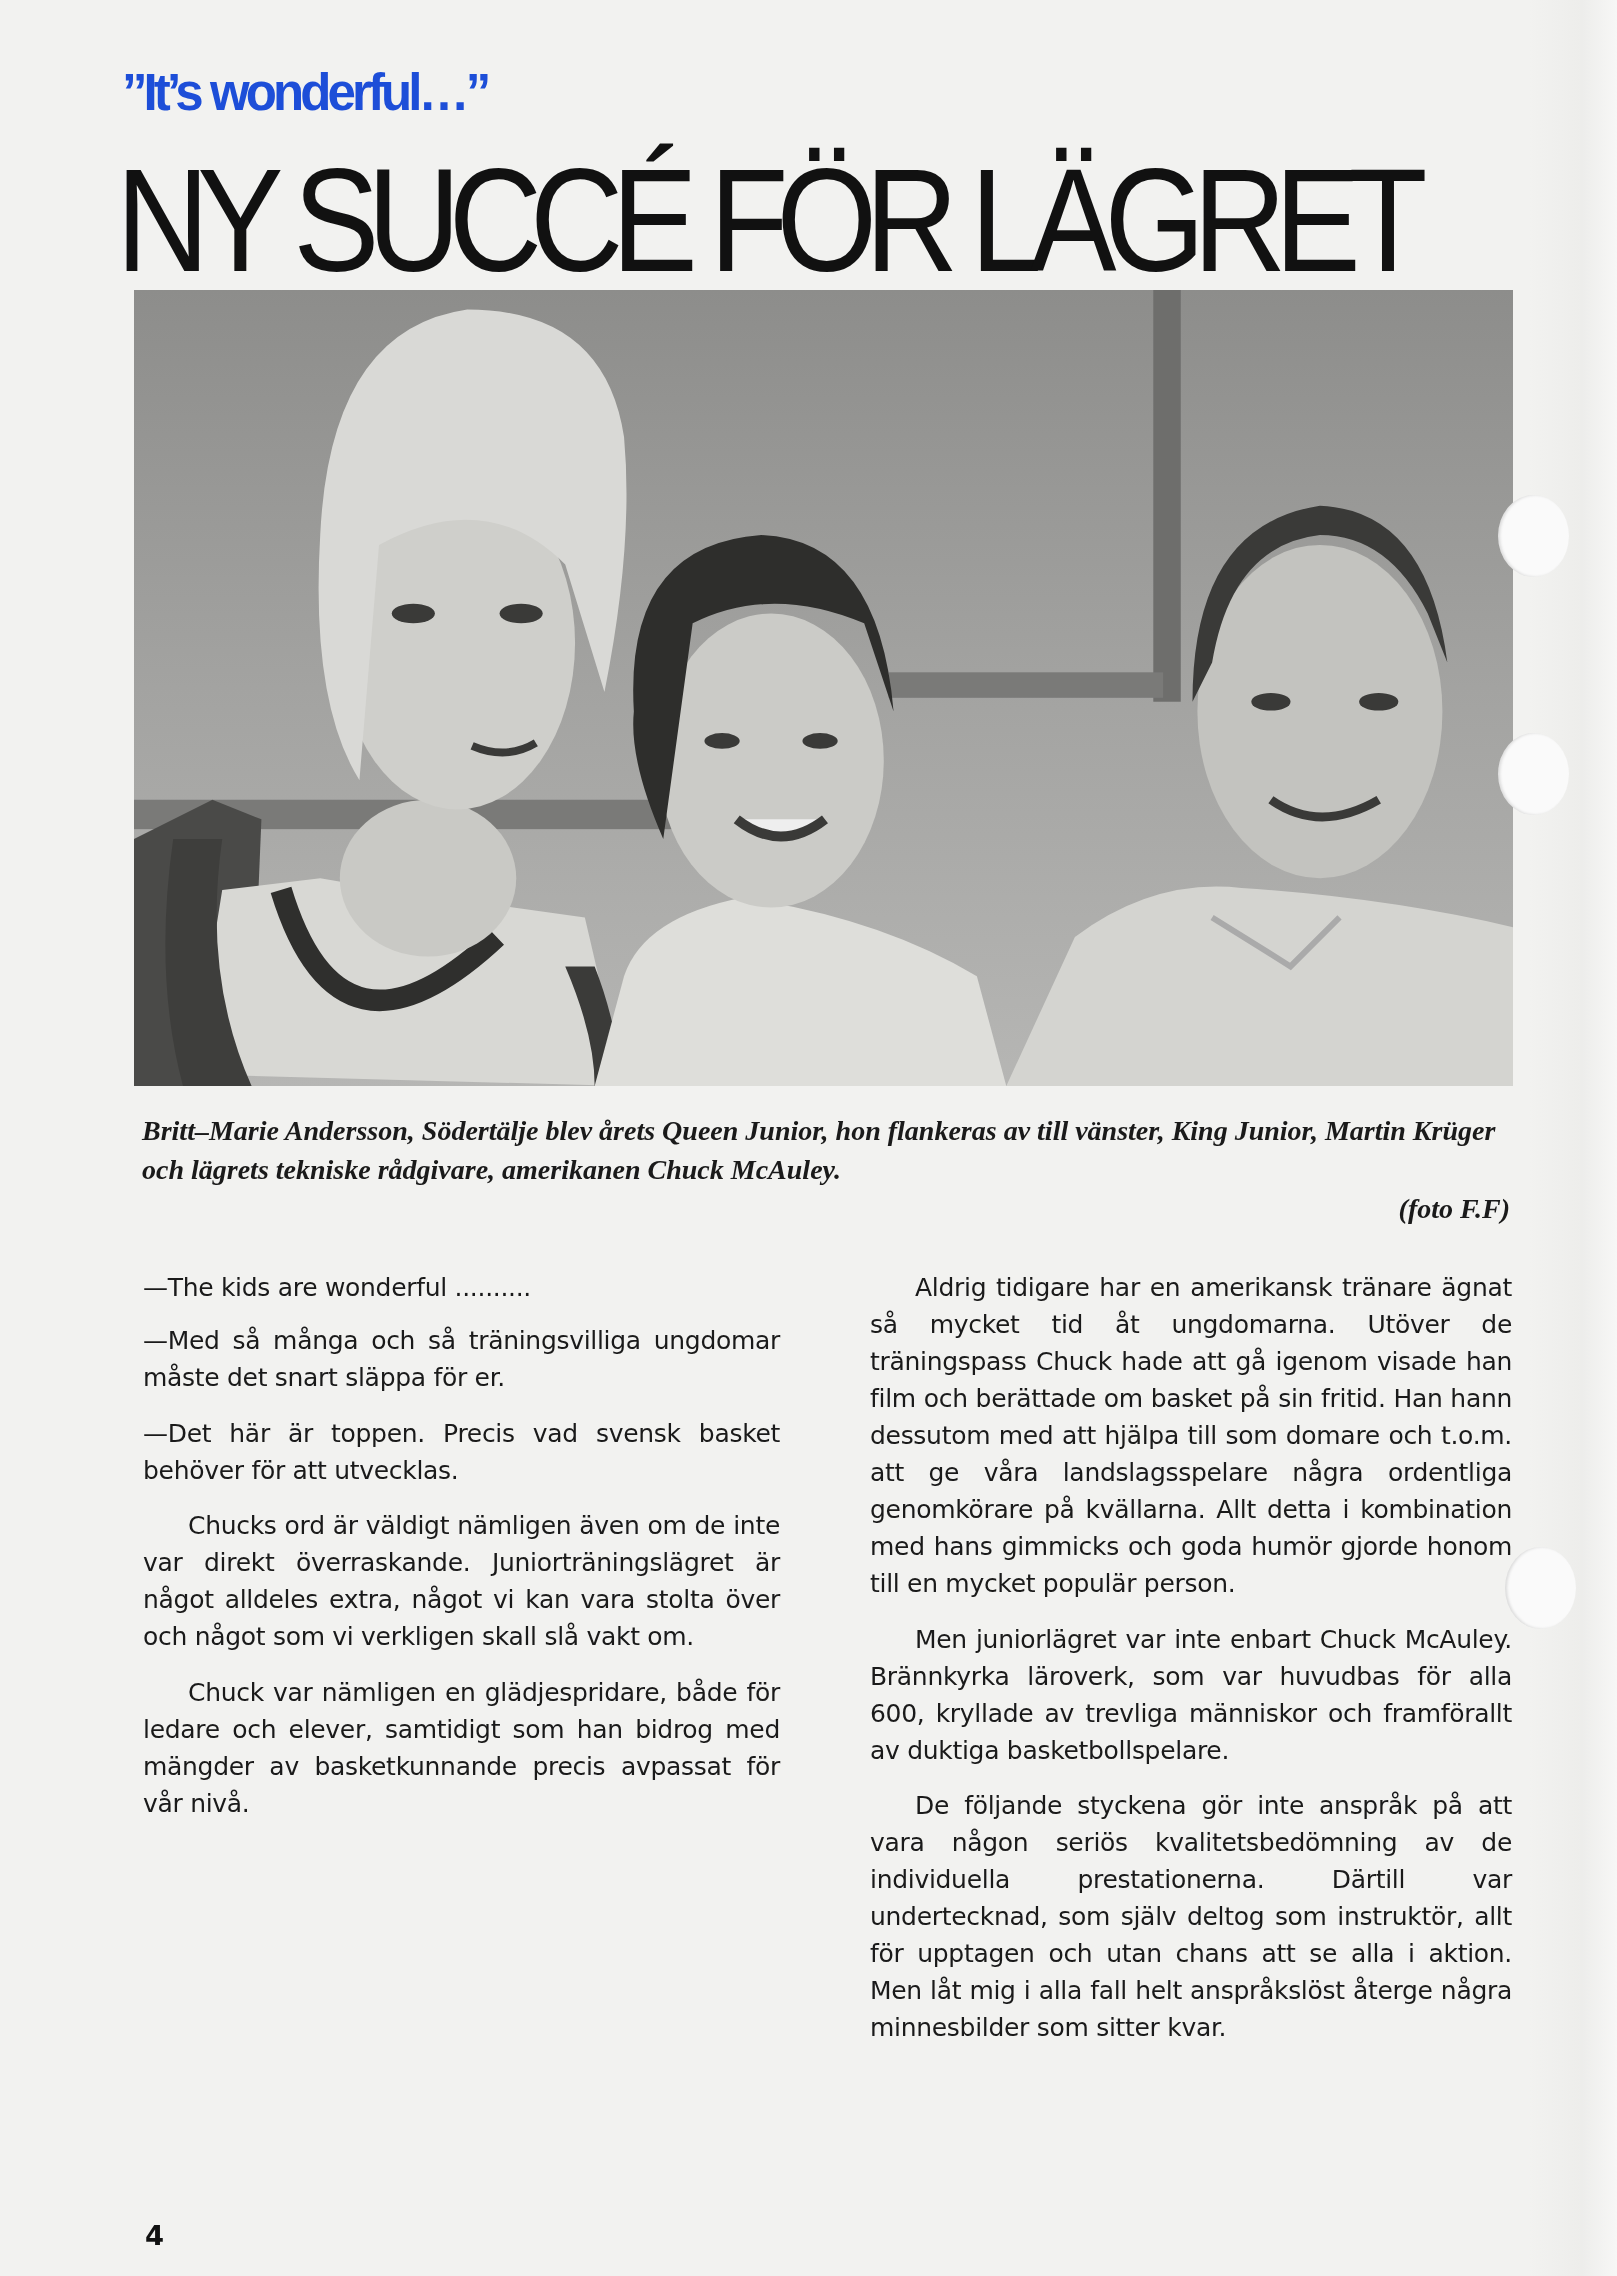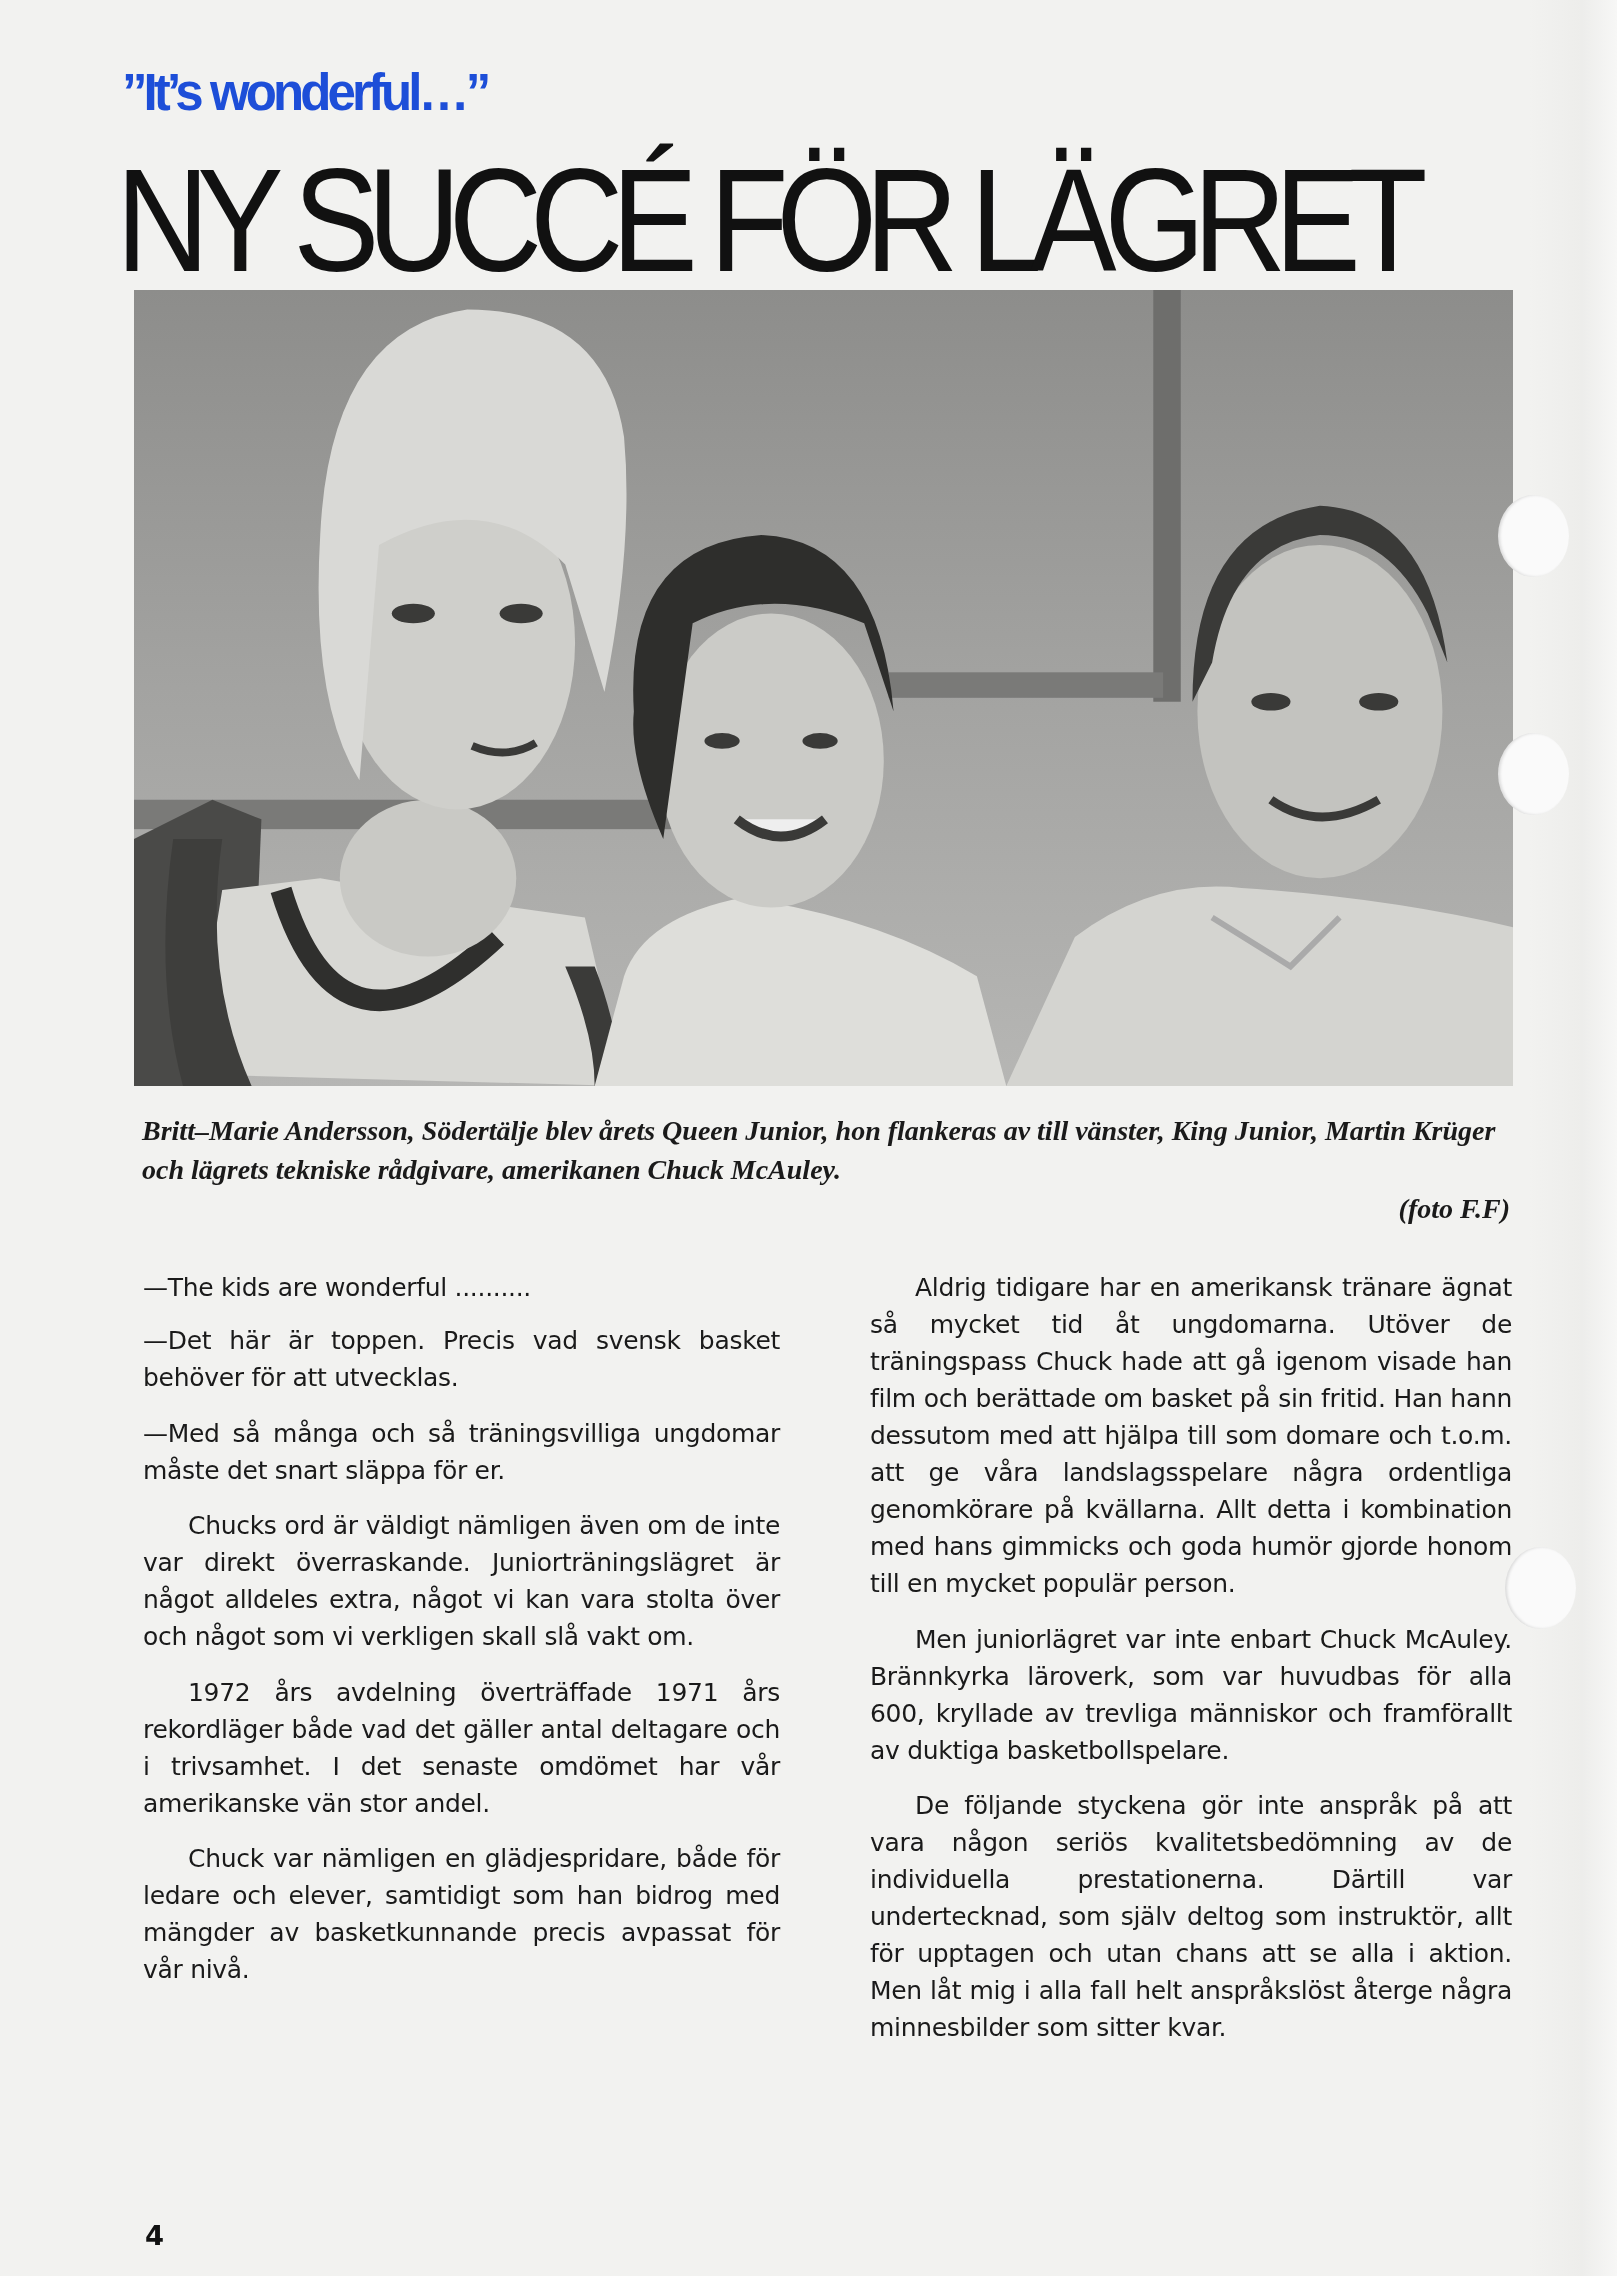--- a/index.html
+++ b/index.html
@@ -107,24 +107,23 @@
 
 </div>
 
 <div class="caption">
   <span>Britt–Marie Andersson, Södertälje blev årets Queen Junior, hon flankeras av till vänster, King Junior, Martin Krüger och lägrets tekniske rådgivare, amerikanen Chuck McAuley.</span>
   <span class="credit">(foto F.F)</span>
 </div>
 
 <div class="col col-left">
   <p class="tight">—The kids are wonderful ..........</p>
+  <p>—Med så många och så träningsvilliga ung­domar måste det snart släppa för er.</p>
   <p>—Det här är toppen. Precis vad svensk bas­ket behöver för att utvecklas.</p>
-  <p>—Med så många och så träningsvilliga ung­domar måste det snart släppa för er.</p>
   <p class="indent">Chucks ord är väldigt nämligen även om de inte var direkt överraskande. Junior­träningslägret är något alldeles extra, något vi kan vara stolta över och något som vi verkligen skall slå vakt om.</p>
-  <p class="indent">1972 års avdelning överträffade 1971 års rekordläger både vad det gäller antal del­tagare och i trivsamhet. I det senaste om­dömet har vår amerikanske vän stor andel.</p>
   <p class="indent">Chuck var nämligen en glädjespridare, både för ledare och elever, samtidigt som han bidrog med mängder av basketkunnande precis avpassat för vår nivå.</p>
 </div>
 
 <div class="col col-right">
   <p class="indent">Aldrig tidigare har en amerikansk tränare ägnat så mycket tid åt ungdomarna. Utöver de träningspass Chuck hade att gå igenom visade han film och berättade om basket på sin fritid. Han hann dessutom med att hjälpa till som domare och t.o.m. att ge våra landslagsspelare några ordentliga genomkör­are på kvällarna. Allt detta i kombination med hans gimmicks och goda humör gjorde honom till en mycket populär person.</p>
   <p class="indent">Men juniorlägret var inte enbart Chuck McAuley. Brännkyrka läroverk, som var huvudbas för alla 600, kryllade av trevliga människor och framförallt av duktiga basket­bollspelare.</p>
   <p class="indent">De följande styckena gör inte anspråk på att vara någon seriös kvalitetsbedömning av de individuella prestationerna. Därtill var undertecknad, som själv deltog som instruk­tör, allt för upptagen och utan chans att se alla i aktion. Men låt mig i alla fall helt anspråkslöst återge några minnesbilder som sitter kvar.</p>
 </div>
 
 <div class="page-number">4</div>

